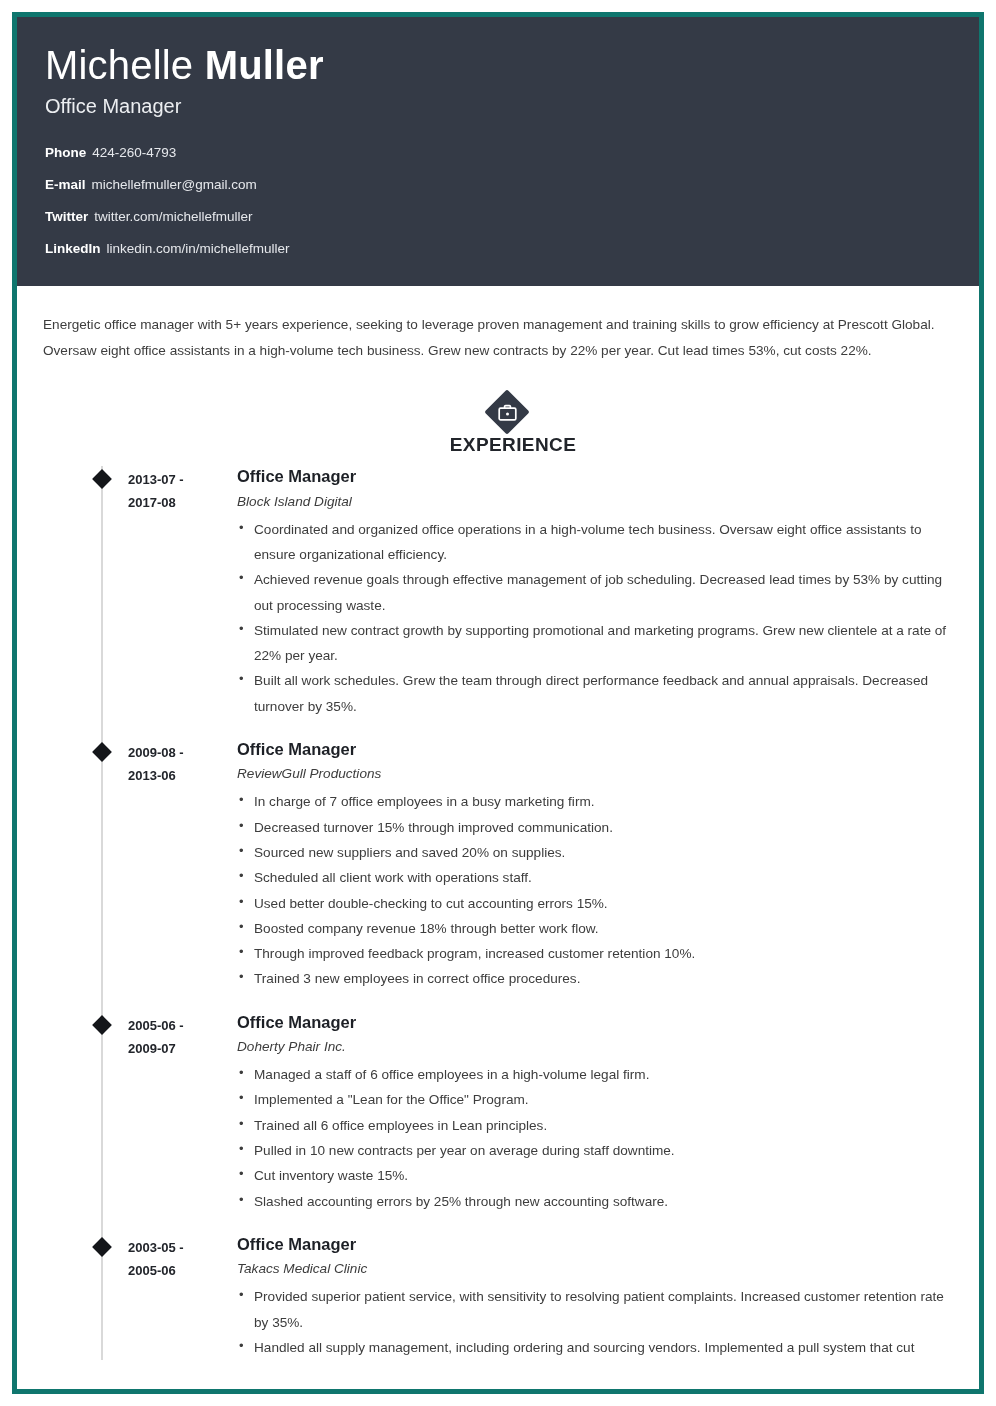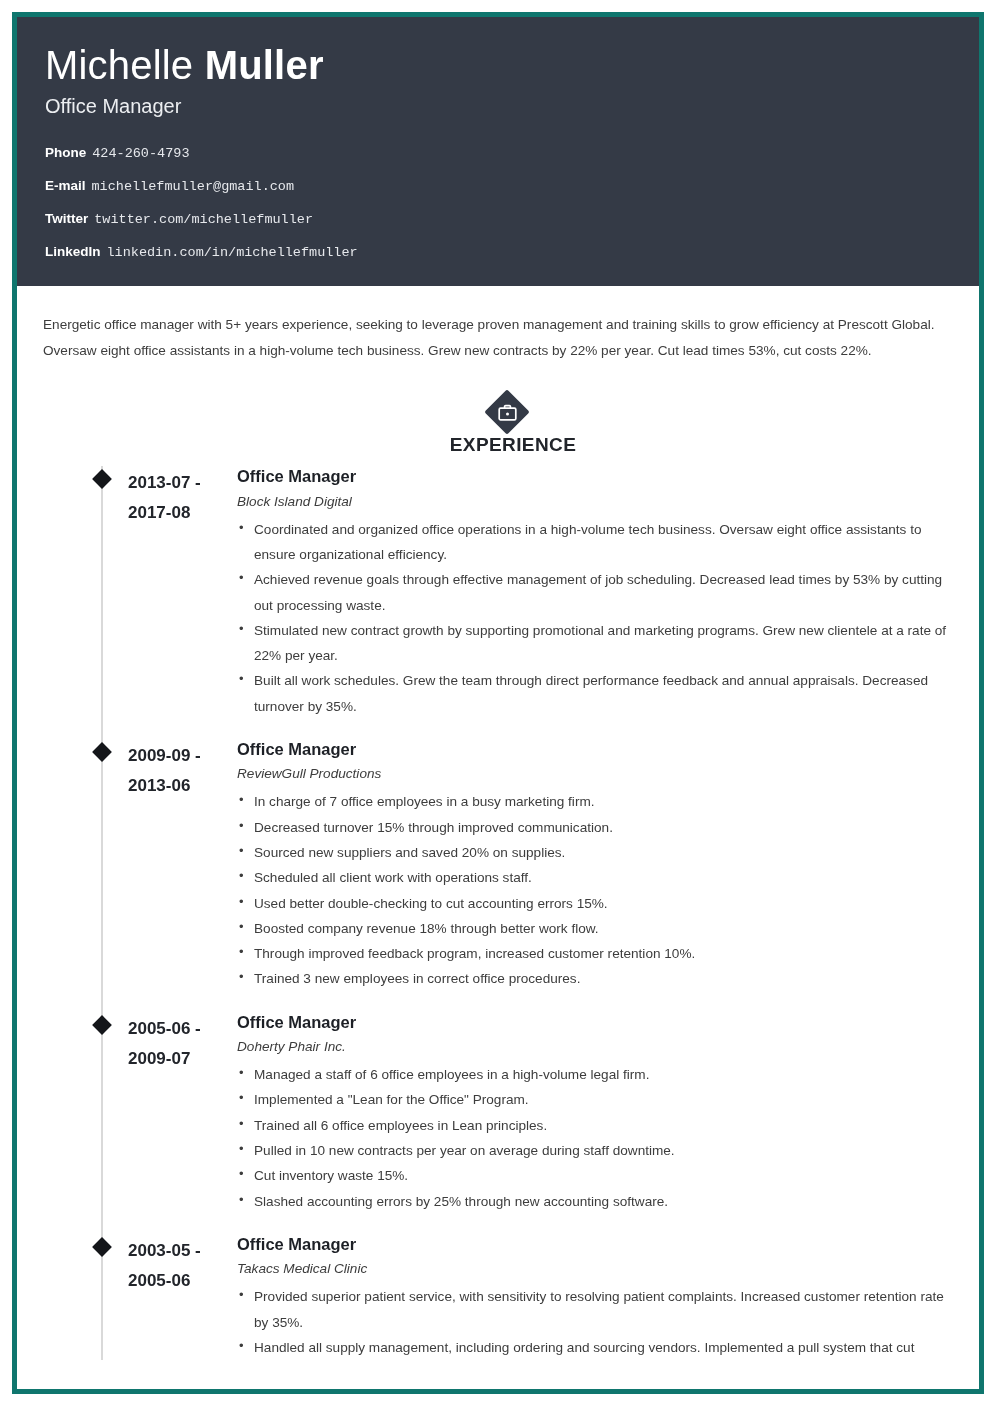--- a/index.html
+++ b/index.html
@@ -60,21 +60,21 @@
     margin-bottom: 16px;
     line-height: 1.2;
     white-space: nowrap;
   }
   .contact-row:last-child { margin-bottom: 0; }
   .contact-label {
     font-weight: 700;
     color: #ffffff;
     margin-right: 6px;
   }
-  .contact-value { font-weight: 400; color: #e6e8ec; font-family: Liberation Mono, monospace; }
+  .contact-value { font-weight: 400; color: #e6e8ec; }
 
   
   .body-wrap { padding: 0 26px 0 26px; }
 
   .summary {
     margin-top: 26px;
     font-size: 13.6px;
     line-height: 1.92;
     color: #3d3d3d;
     max-width: 912px;
@@ -147,21 +147,21 @@
     height: 14px;
     background: #14161a;
     transform: rotate(45deg);
     z-index: 3;
   }
 
   .dates {
     flex: 0 0 105px;
     margin-left: 85px;
     padding-top: 2px;
-    font-size: 17px;
+    font-size: 13px;
     font-weight: 700;
     color: #22252b;
     line-height: 1.78;
   }
   .dates .d2 { display: block; }
 
   .entry-main { flex: 1 1 auto; padding-left: 4px; }
 
   .role {
     font-size: 16.5px;
@@ -261,21 +261,21 @@
               <li>Achieved revenue goals through effective management of job scheduling. Decreased lead times by 53% by cutting out processing waste.</li>
               <li>Stimulated new contract growth by supporting promotional and marketing programs. Grew new clientele at a rate of 22% per year.</li>
               <li>Built all work schedules. Grew the team through direct performance feedback and annual appraisals. Decreased turnover by 35%.</li>
             </ul>
           </div>
         </div>
 
         <div class="entry">
           <span class="marker"></span>
           <div class="dates">
-            <span>2009-09 -</span>
+            <span>2009-08 -</span>
             <span class="d2">2013-06</span>
           </div>
           <div class="entry-main">
             <div class="role">Office Manager</div>
             <div class="company">ReviewGull Productions</div>
             <ul class="bullets">
               <li>In charge of 7 office employees in a busy marketing firm.</li>
               <li>Decreased turnover 15% through improved communication.</li>
               <li>Sourced new suppliers and saved 20% on supplies.</li>
               <li>Scheduled all client work with operations staff.</li>

